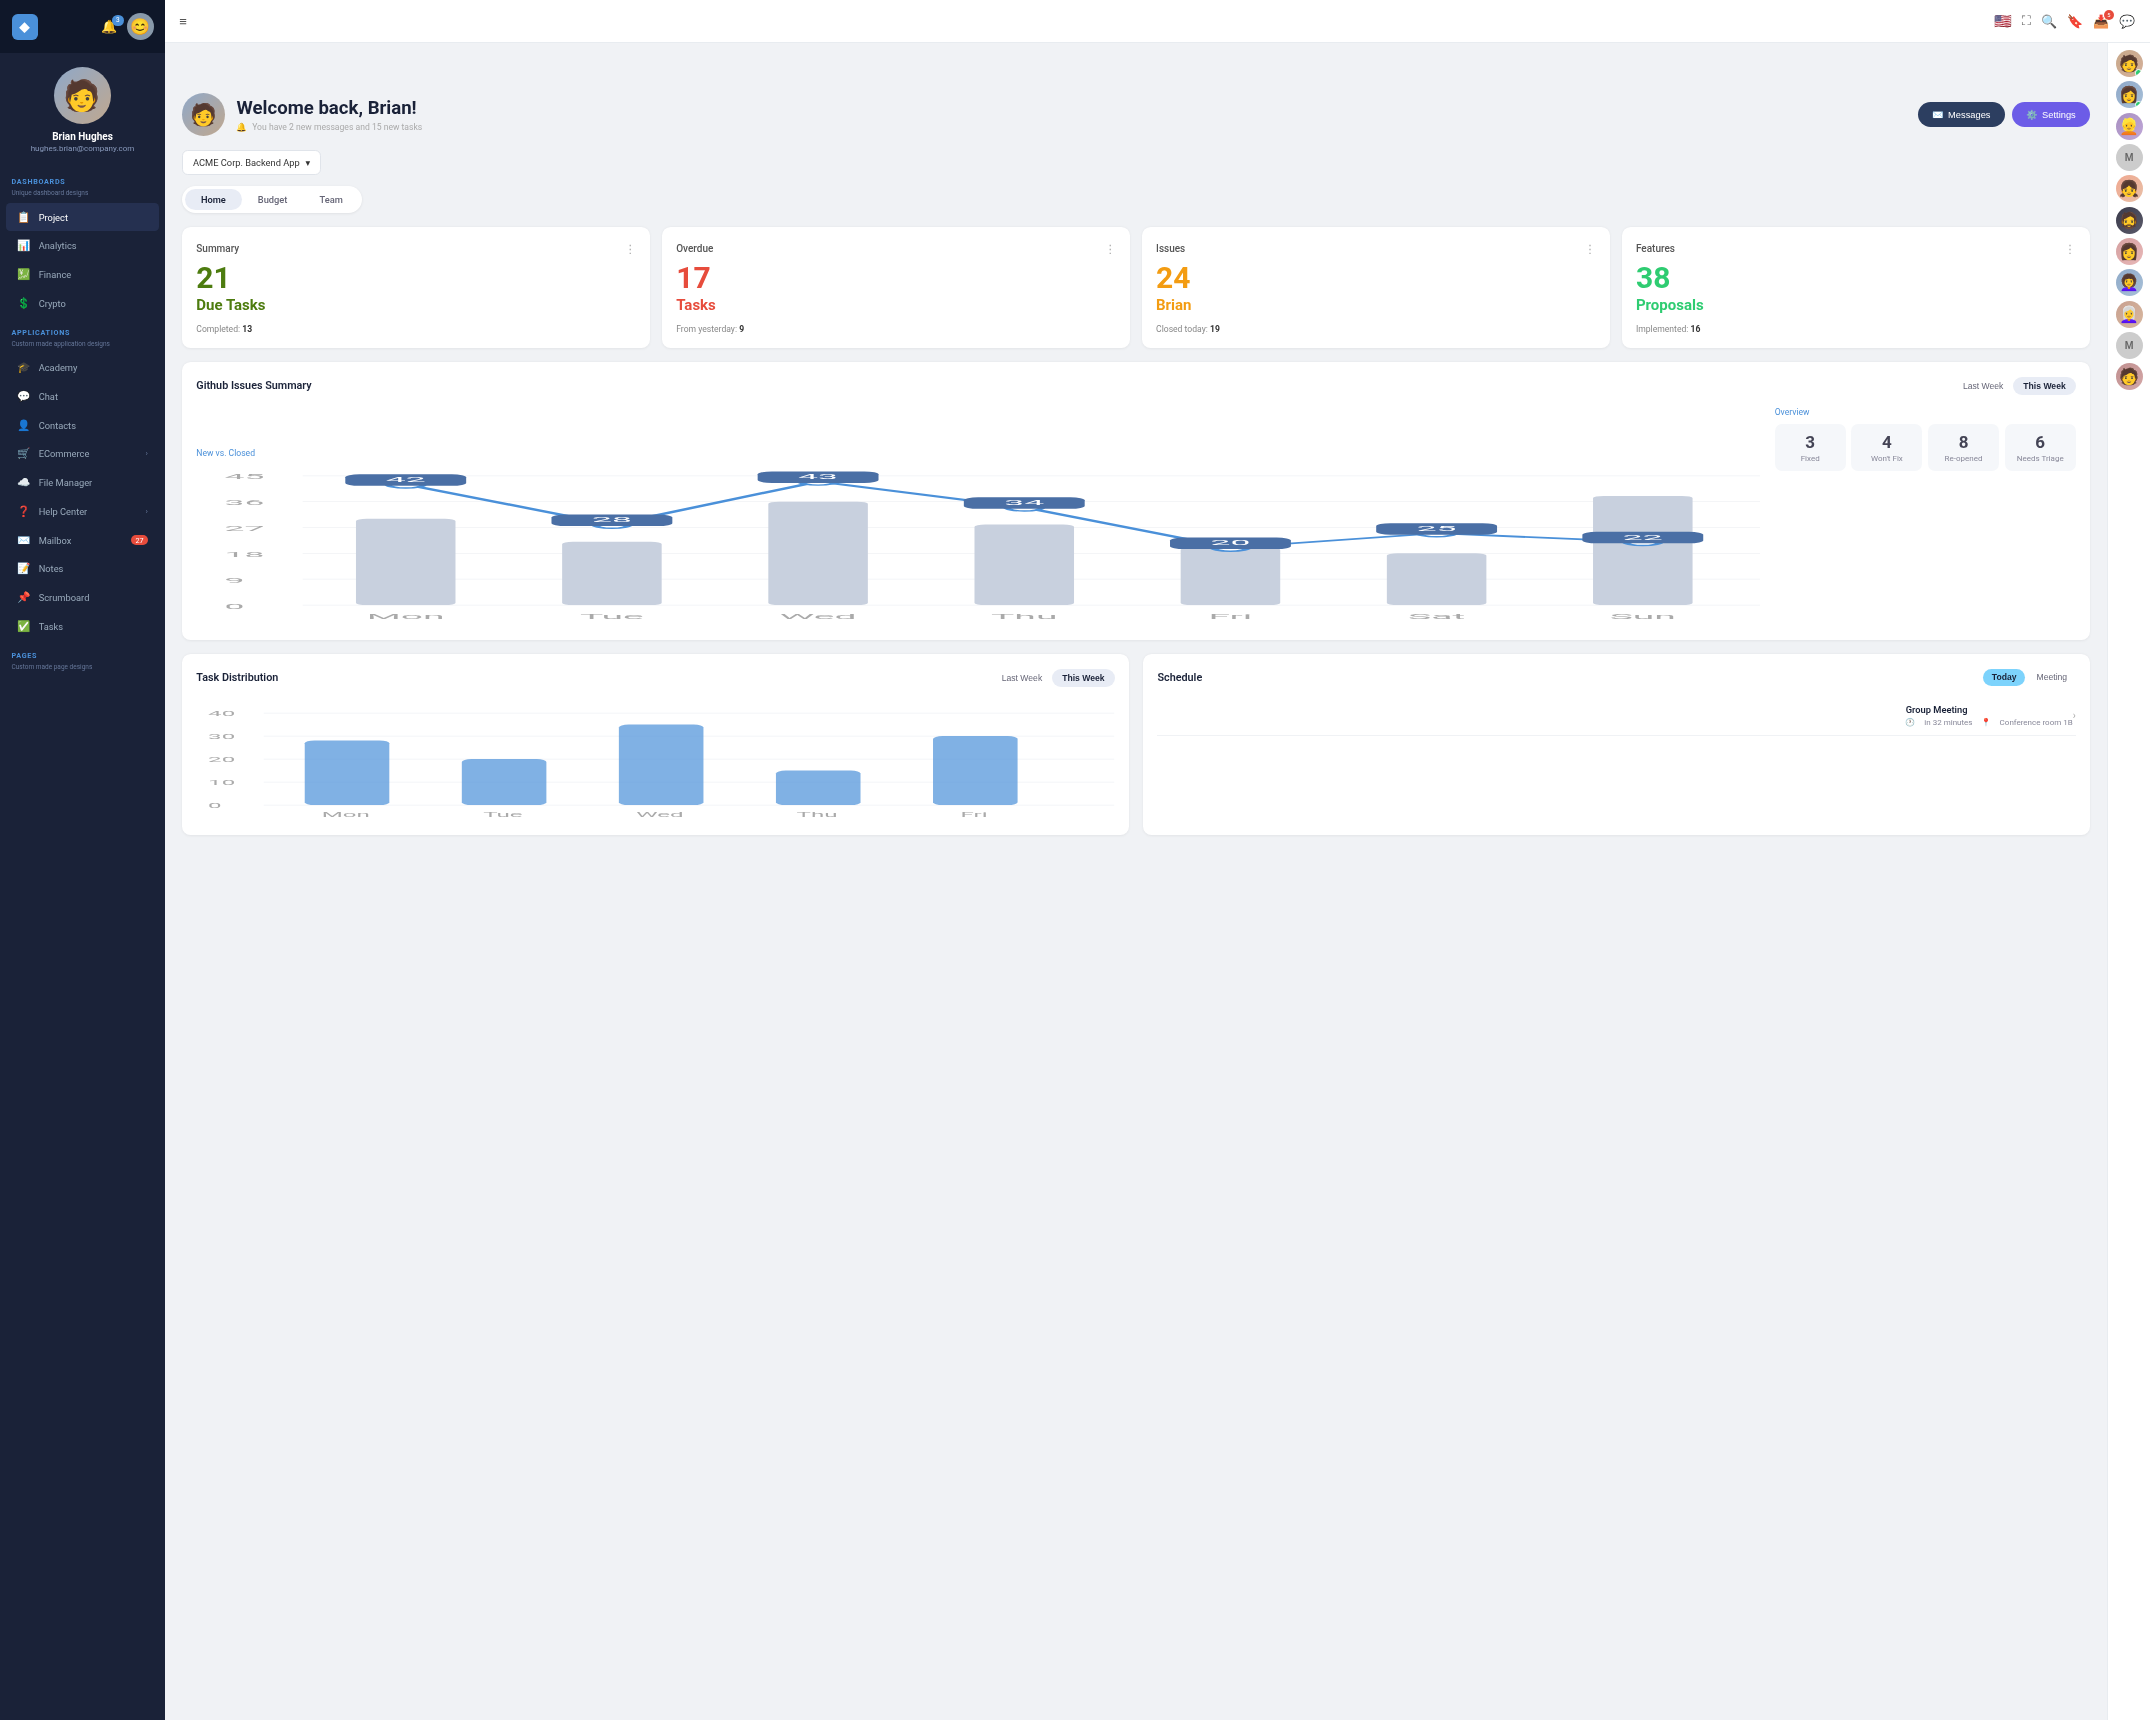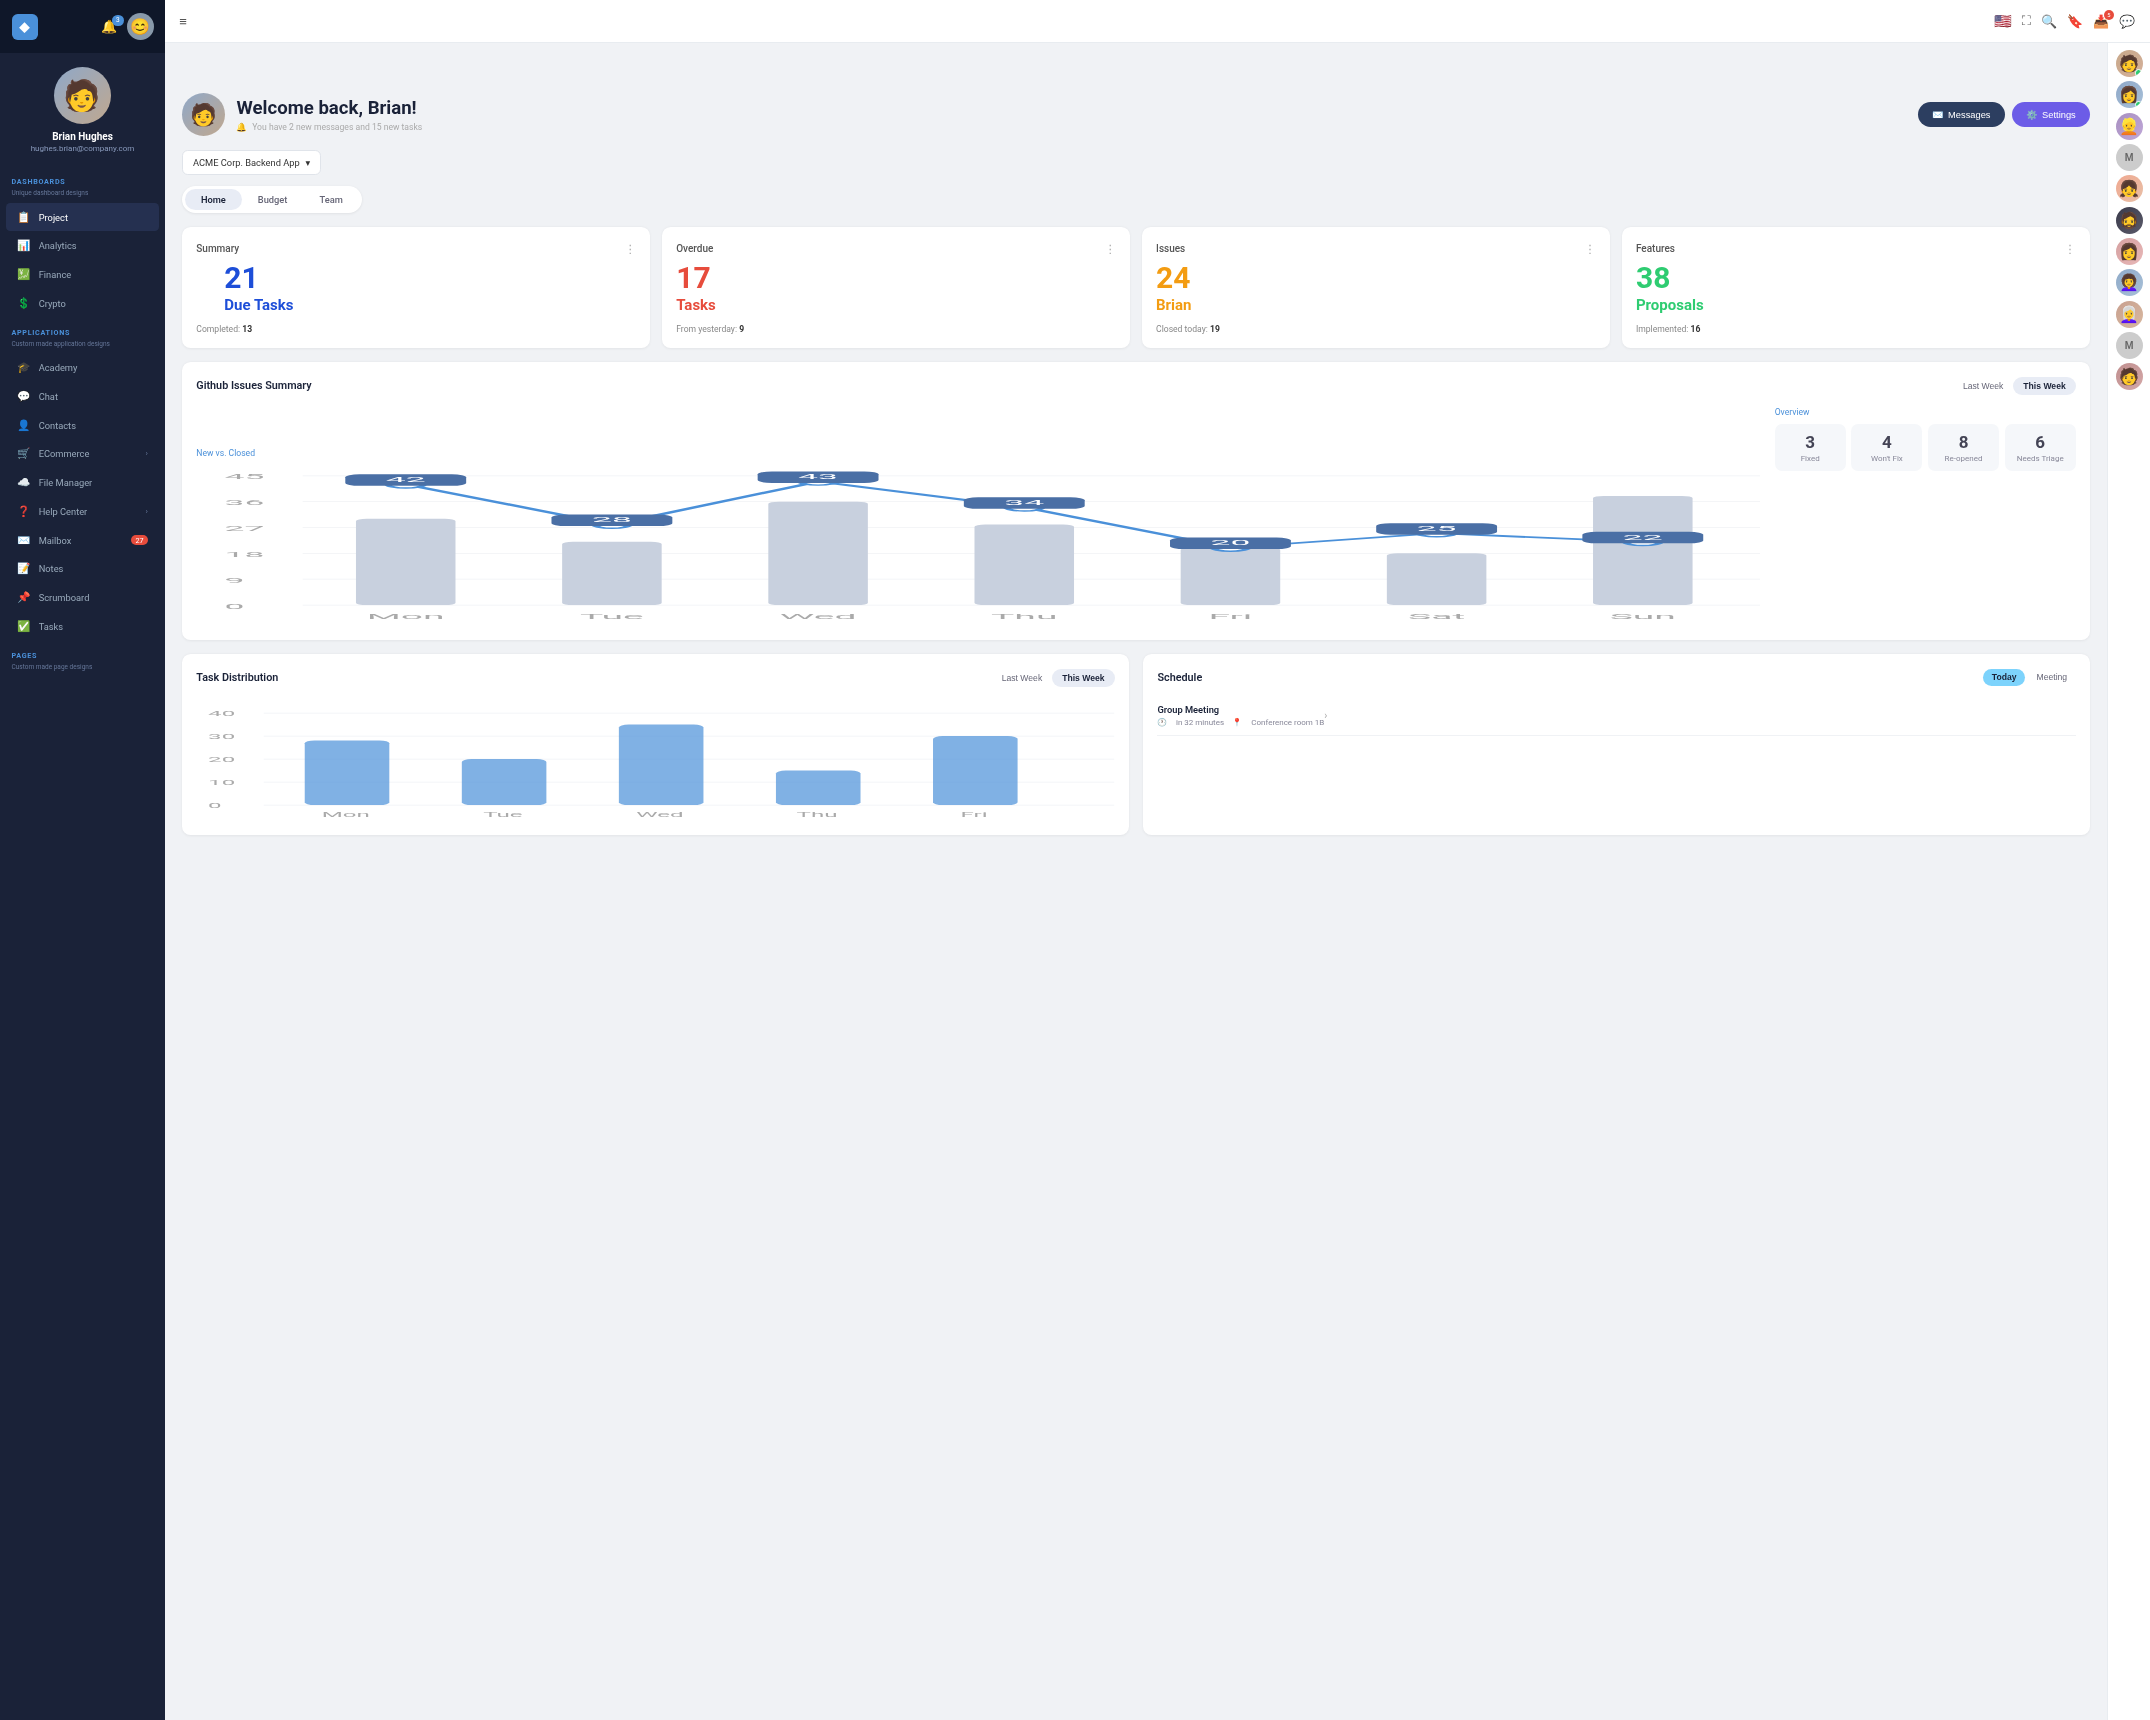--- a/index.html
+++ b/index.html
@@ -235,21 +235,21 @@
     .stat-card-header {
       display: flex; justify-content: space-between; align-items: center;
       margin-bottom: 7.2px;
     }
     .stat-card-title { font-size: 10px; color: #555; font-weight: 500; }
     .stat-card-menu { color: #aaa; cursor: pointer; font-size: 11.5px; }
     .stat-number { font-size: 30px; font-weight: 700; line-height: 1; }
     .stat-label { font-size: 15px; font-weight: 700; margin-top: 2.9px; }
     .stat-footer { font-size: 8.6px; color: #888; margin-top: 10px; }
     .stat-footer strong { color: #333; }
-    .blue { color: #1d4ed8; margin-left: 28px; }
+    .blue { color: #4d7c0f; }
     .red { color: #e74c3c; }
     .orange { color: #f39c12; }
     .green { color: #2ecc71; }
 
     
     .section-card {
       background: #fff;
       border-radius: 8.6px;
       padding: 14.3px;
       box-shadow: 0 0.7px 2.9px rgba(0,0,0,0.06);
@@ -314,21 +314,21 @@
       display: flex; justify-content: space-between; align-items: center;
       margin-bottom: 10px;
     }
     .sched-toggle { display: flex; gap: 2.9px; }
     .sched-btn {
       padding: 3.6px 8.6px; font-size: 8.6px; border-radius: 11.5px;
       cursor: pointer; border: none; background: transparent; color: #667;
     }
     .sched-btn.active { background: #7dd3fc; color: #1a2238; font-weight: 600; }
     .schedule-item {
-      display: flex; align-items: center; justify-content: flex-start;
+      display: flex; align-items: center; justify-content: flex-end;
       padding: 8.6px 0;
       border-bottom: 0.7px solid #f0f2f5;
     }
     .schedule-item-left { }
     .schedule-item-title { font-size: 9.3px; font-weight: 600; color: #1a2238; }
     .schedule-item-meta { font-size: 8px; color: #889; margin-top: 2.2px; display: flex; gap: 8.6px; }
     .schedule-arrow { color: #aaa; font-size: 10px; cursor: pointer; }
 
     .bar-chart-area { width: 100%; height: 115px; margin-top: 5.7px; }
 

